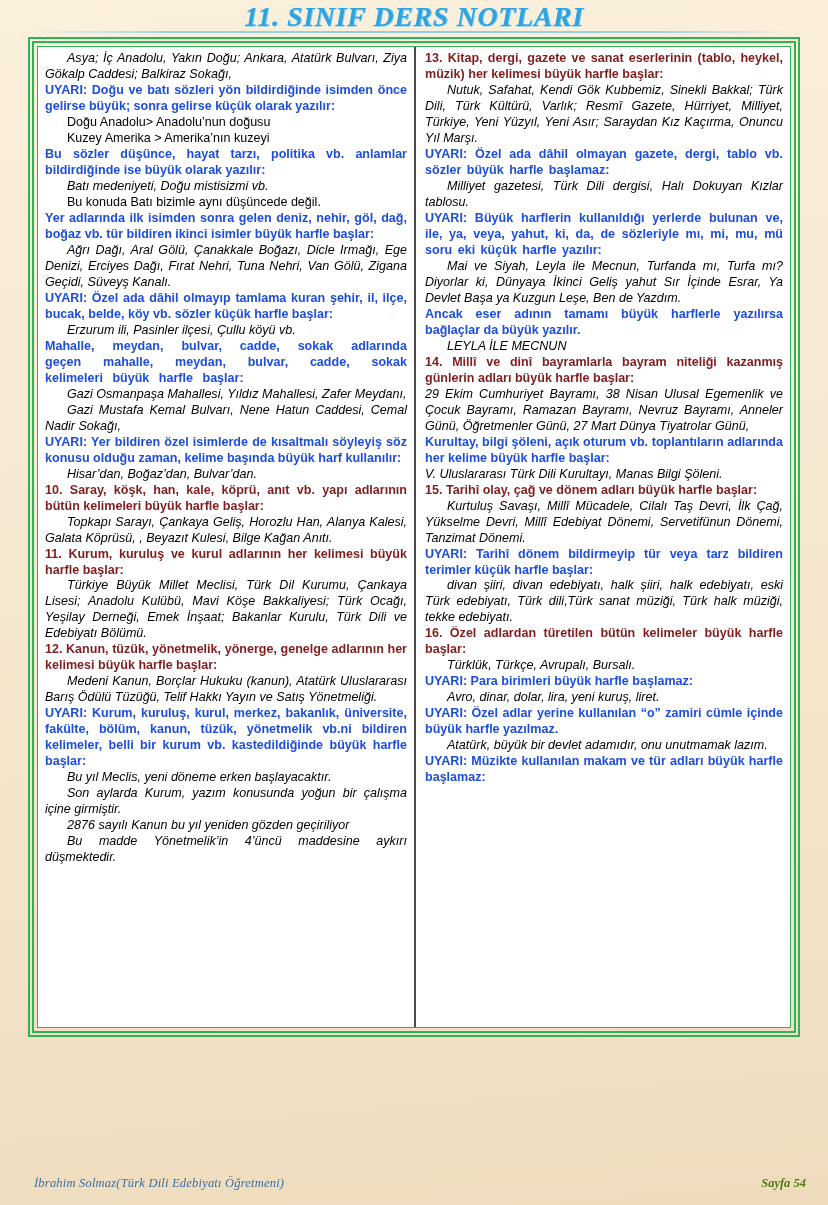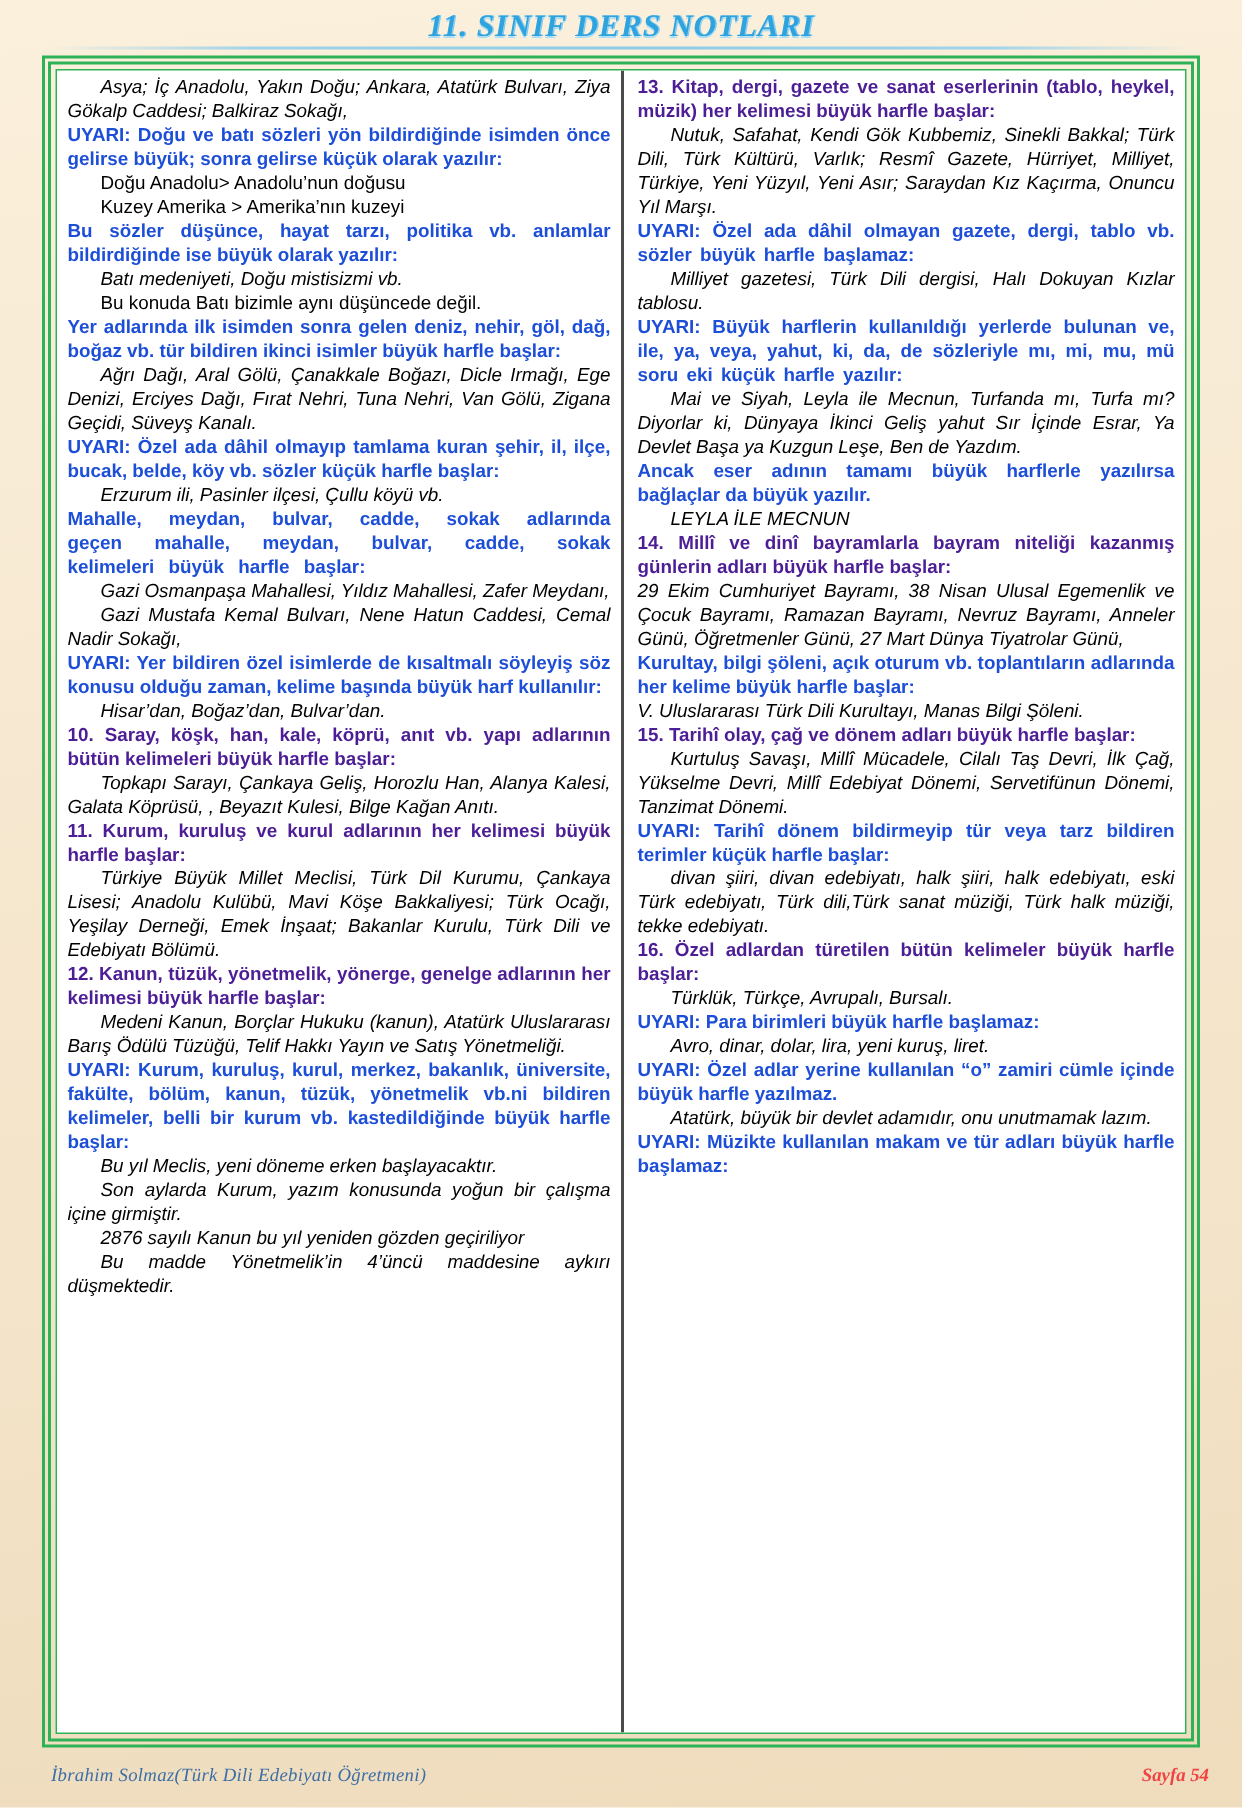--- a/index.html
+++ b/index.html
@@ -20,42 +20,42 @@
     height: 34px;
     display: flex;
     align-items: center;
     justify-content: center;
     position: relative;
   }
   .doc-title {
     font-family: "Liberation Serif", serif;
     font-style: italic;
     font-weight: bold;
-    font-size: 21px;
+    font-size: 28px;
     letter-spacing: .6px;
     color: #2fa3dd;
     text-shadow: 0 1px 0 #a9dcf5, 1px 0 0 #7fc9ee;
     white-space: nowrap;
   }
   .header-rule {
     position: absolute;
     left: 32px;
     right: 32px;
     bottom: 1px;
     height: 2px;
     background: linear-gradient(90deg, rgba(150,200,225,0) 0%, #9fd3ea 18%, #8ecbe6 50%, #9fd3ea 82%, rgba(150,200,225,0) 100%);
   }
 
   
   .page-frame {
     position: absolute;
     left: 28px;
     top: 37px;
     width: 772px;
-    height: 1128px;
+    height: 1000px;
     border: 2px solid #2eb257;
     padding: 2px;
     box-sizing: border-box;
   }
   .page-frame-inner {
     width: 100%;
     height: 100%;
     border: 2px solid #2eb257;
     box-sizing: border-box;
     padding: 3px;
@@ -98,21 +98,21 @@
 
   .ital   { font-style: italic; }
   .indent { text-indent: 22px; }
 
   .warn {                      
     color: #1d4ed8;
     font-weight: bold;
     font-style: normal;
   }
   .rule-head {                 
-    color: #4c1d95;
+    color: #7f1d1d;
     font-weight: bold;
     font-style: normal;
   }
 
   
   .loose { word-spacing: 2px; }
   .looser { word-spacing: 6px; }
 
   
   .doc-footer {
@@ -122,21 +122,21 @@
     bottom: 14px;
     display: flex;
     align-items: baseline;
     justify-content: space-between;
     font-family: "Liberation Serif", serif;
     font-style: italic;
     font-size: 12.5px;
     color: #3b6fa6;
   }
   .footer-author { letter-spacing: .2px; }
-  .footer-page   { font-weight: bold; color: #ef4444; }
+  .footer-page   { font-weight: bold; color: #4d7c0f; }
 </style>
 </head>
 <body>
 
 <div class="doc-header">
   <div class="doc-title">11. SINIF DERS NOTLARI</div>
   <div class="header-rule"></div>
 </div>
 
 <div class="page-frame">

